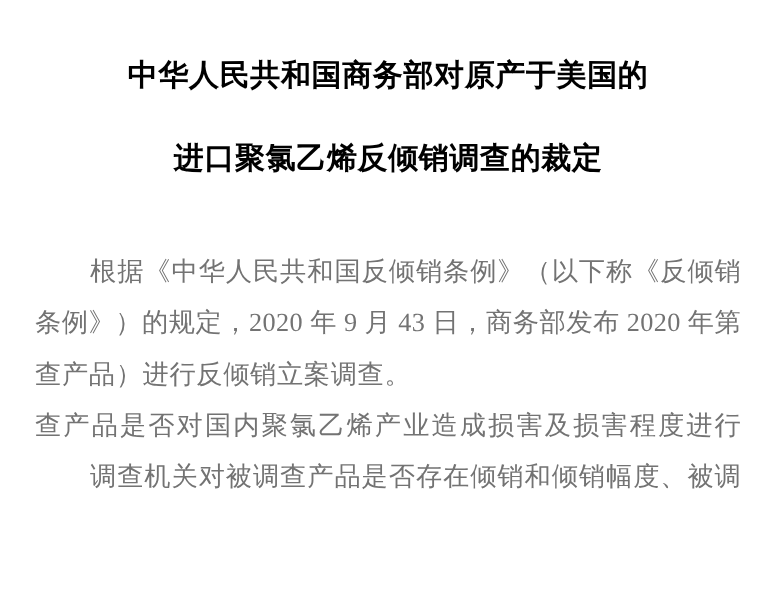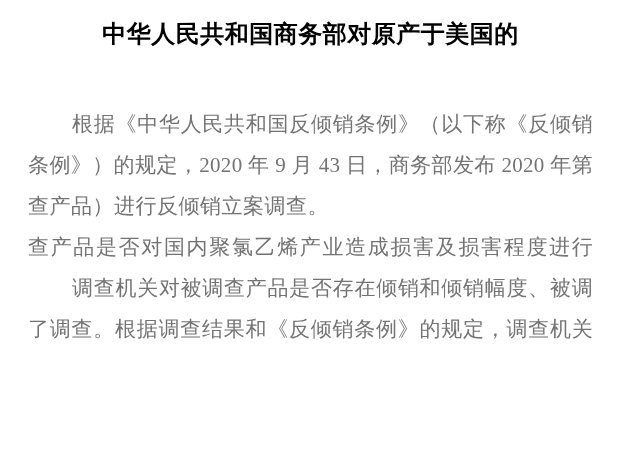--- a/index.html
+++ b/index.html
@@ -22,20 +22,21 @@
     font-weight: bold;
     font-size: 24px;
     line-height: 39px;
     color: #000000;
     letter-spacing: 0.5px;
     margin-bottom: 51px;
   }
   .doc-title .title-line {
     height: 39px;
     white-space: nowrap;
+    margin-top: 27px;
   }
   .doc-body {
     font-family: Liberation Serif, serif;
     font-size: 21px;
     line-height: 41px;
     color: #737373;
     letter-spacing: 0.5px;
   }
   .body-line {
     height: 41px;
@@ -53,31 +54,31 @@
     text-indent: 44px;
   }
 </style>
 </head>
 <body>
 
 <div class="page">
 
   <div class="doc-title">
     <div class="title-line">中华人民共和国商务部对原产于美国的</div>
+    <div class="title-line">进口聚氯乙烯反倾销调查的裁定</div>
   </div>
 
   <div class="doc-body">
 
     <div class="paragraph">
       <div class="body-line justify indent">根据《中华人民共和国反倾销条例》（以下称《反倾销</div>
       <div class="body-line justify">条例》）的规定，2020 年 9 月 43 日，商务部发布 2020 年第</div>
       <div class="body-line">查产品）进行反倾销立案调查。</div>
     </div>
 
     <div class="paragraph">
       <div class="body-line justify">查产品是否对国内聚氯乙烯产业造成损害及损害程度进行</div>
       <div class="body-line justify indent">调查机关对被调查产品是否存在倾销和倾销幅度、被调</div>
-      <div class="body-line justify">了调查。根据调查结果和《反倾销条例》的规定，调查机关</div>
     </div>
 
   </div>
 
 </div>
 
 </body></html>

